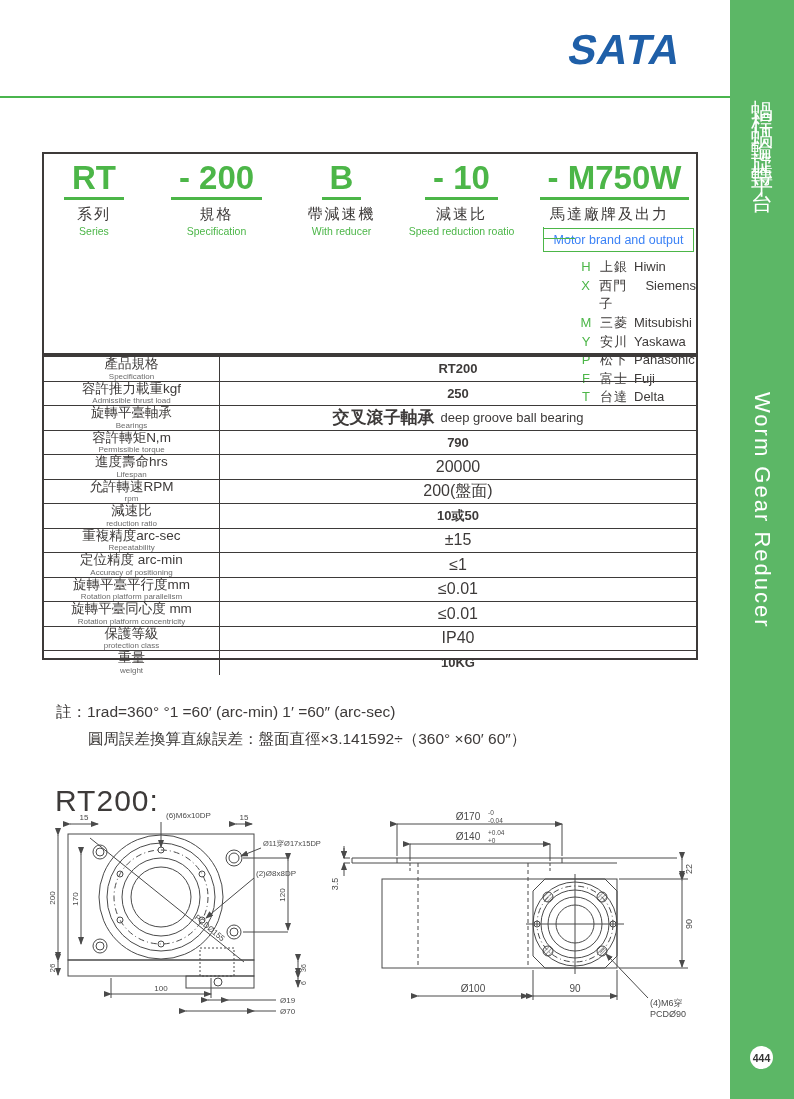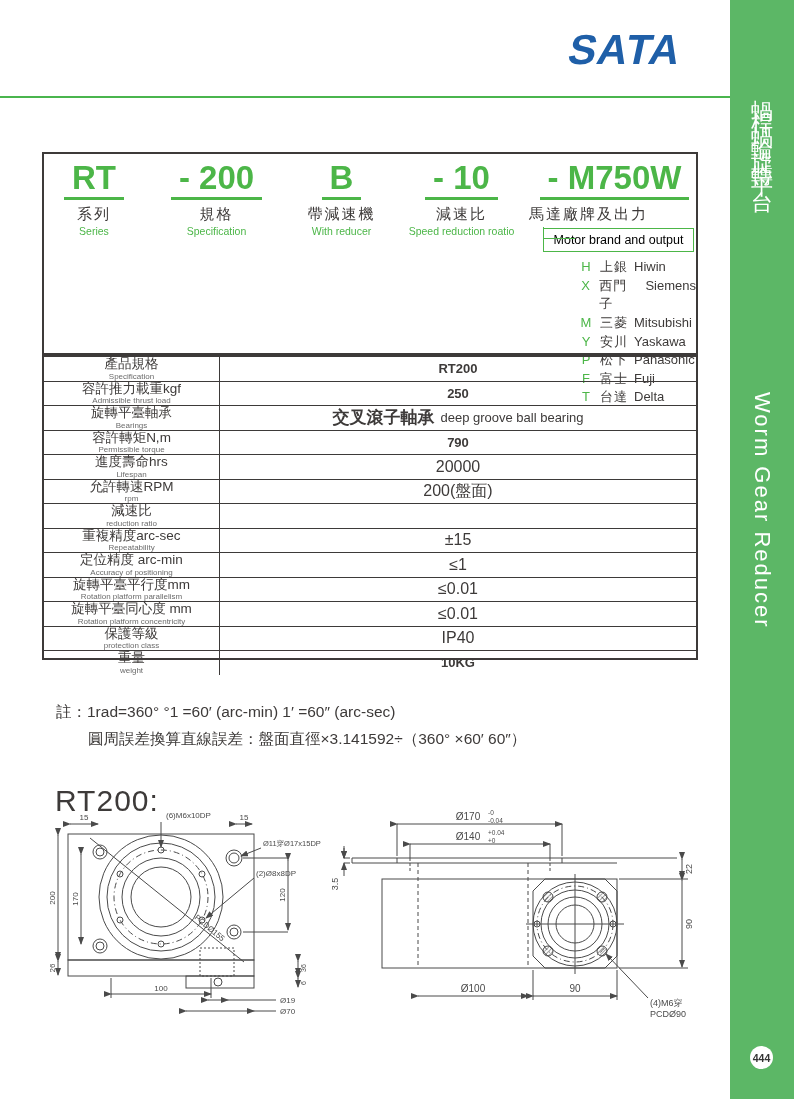--- a/index.html
+++ b/index.html
@@ -28,22 +28,22 @@
   .model-box{position:absolute;top:152px;left:42px;width:656px;height:203px;
     border:2px solid #3d3a39;display:flex;}
   .mcell{text-align:center;padding-top:6px;}
   .mcell.c1{width:100px;} .mcell.c2{width:145px;} .mcell.c3{width:105px;}
   .mcell.c4{width:135px;} .mcell.c5{width:167px;position:relative;text-align:left;}
   .mcode{display:inline-block;font-size:33px;font-weight:bold;color:#4cb648;
     border-bottom:3px solid #4cb648;padding:0 8px 1px 8px;line-height:1.1;white-space:nowrap;}
   .mcn{font-size:15px;margin-top:5px;letter-spacing:2px;}
   .men{font-size:10.5px;color:#4cb648;margin-top:1px;}
   .c5 .mcode{margin-left:4px;}
-  .c5 .mcn{text-align:left;margin-right:6px;font-family:Liberation Serif, serif;}
-  .motor-box{margin:4px 2px 0 14px;border:1.5px solid #4cb648;color:#000000;
+  .c5 .mcn{text-align:center;margin-right:6px;font-family:Liberation Serif, serif;}
+  .motor-box{margin:4px 2px 0 14px;border:1.5px solid #4cb648;color:#3b82f6;
     font-size:12.5px;text-align:center;padding:4px 2px;}
   .motor-connector{position:absolute;left:14px;top:73px;width:32px;height:12px;
     border-left:1.5px solid #4cb648;border-bottom:1.5px solid #4cb648;}
   .brand-list{margin:6px 0 0 50px;}
   .brand-row{display:flex;align-items:baseline;font-size:13px;line-height:18.6px;}
   .brand-code{color:#4cb648;width:14px;text-align:center;margin-right:7px;}
   .brand-cn{margin-right:6px;letter-spacing:1px;}
   
   .spec-table{position:absolute;top:355px;left:42px;width:656px;height:305px;
     border:2px solid #3d3a39;display:flex;flex-direction:column;}
@@ -187,20 +187,21 @@
           <div class="spec-cn">允許轉速RPM</div>
           <div class="spec-en">rpm</div>
         </div>
       <div class="spec-value">200(盤面)</div>
     </div>
     <div class="spec-row">
       <div class="spec-label">
           <div class="spec-cn">減速比</div>
           <div class="spec-en">reduction ratio</div>
         </div>
+      <div class="spec-value bold">10或50</div>
     </div>
     <div class="spec-row">
       <div class="spec-label">
           <div class="spec-cn">重複精度arc-sec</div>
           <div class="spec-en">Repeatability</div>
         </div>
       <div class="spec-value">±15</div>
     </div>
     <div class="spec-row">
       <div class="spec-label">

